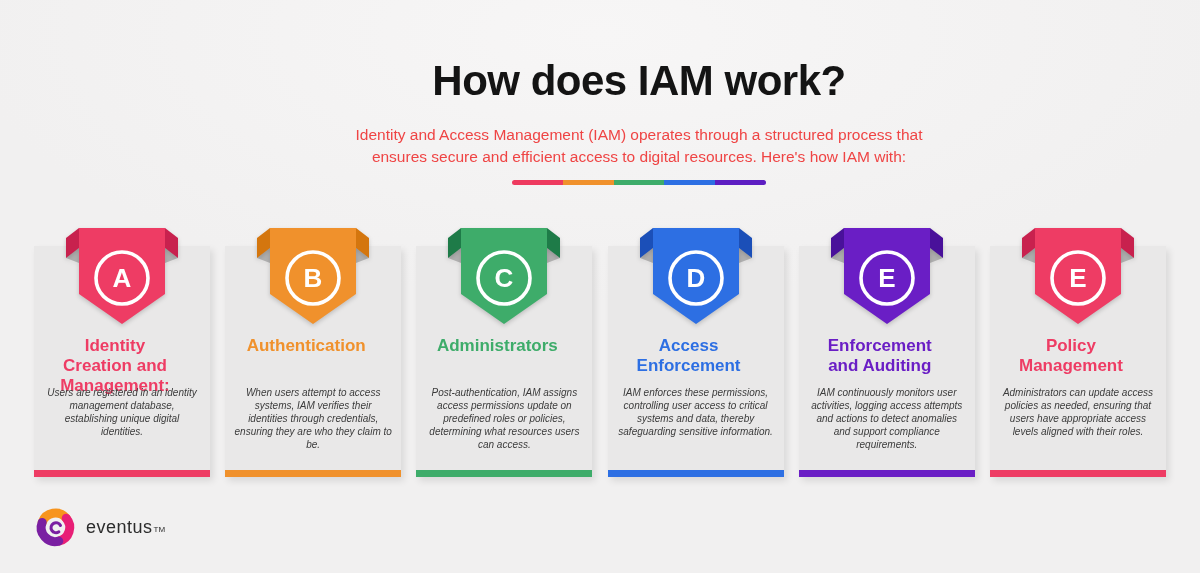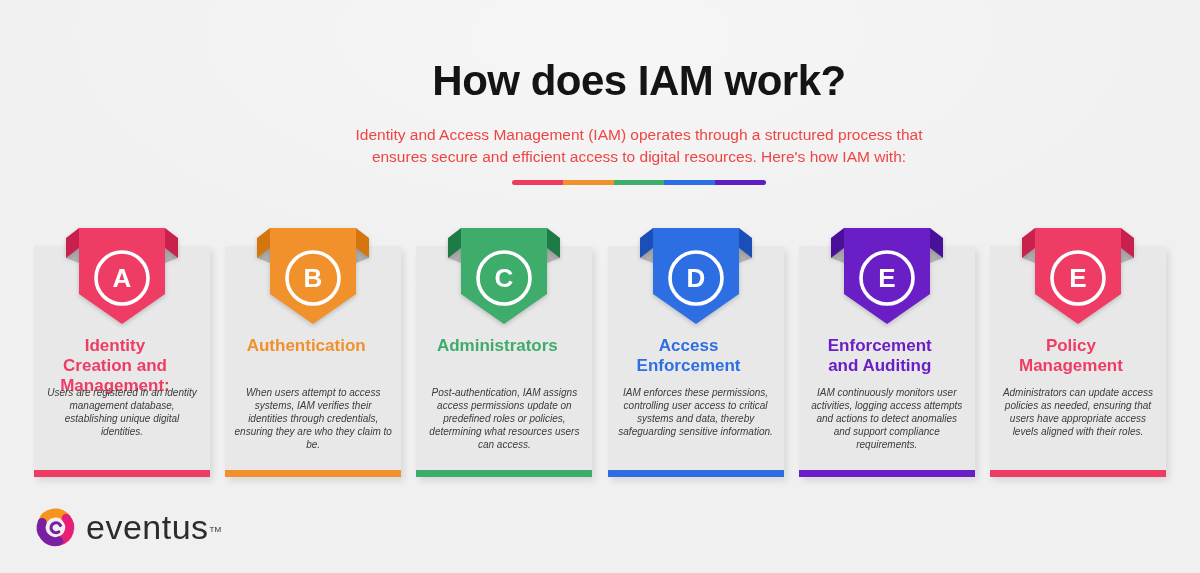--- a/index.html
+++ b/index.html
@@ -58,21 +58,21 @@
     font-size:10px; line-height:13px; color:#3b3b3b; text-align:center;font-style:italic;
   }
   .card-bar {
     position:absolute; bottom:0; left:0; width:100%; height:7px;
     background:var(--c);
   }
 
   
   .logo { position:absolute; left:33px; top:504px; display:flex; align-items:center; }
   .logo-mark { margin-right:7px; }
-  .logo-text { font-size:34px; color:#2c2c2c; letter-spacing:0.5px; }
+  .logo-text { font-size:18px; color:#2c2c2c; letter-spacing:0.5px; }
   .logo-tm { font-size:8px; color:#2c2c2c; vertical-align:top; position:relative; top:2px; margin-left:1px; }
 </style>
 </head>
 <body>
 
 <div class="header">
   <h1>How does IAM work?</h1>
   <p class="sub"><span>Identity and Access Management (IAM) operates through a structured process that</span><br>
   <span>ensures secure and efficient access to digital resources. Here's how IAM with:</span></p>
   <div class="divider">

